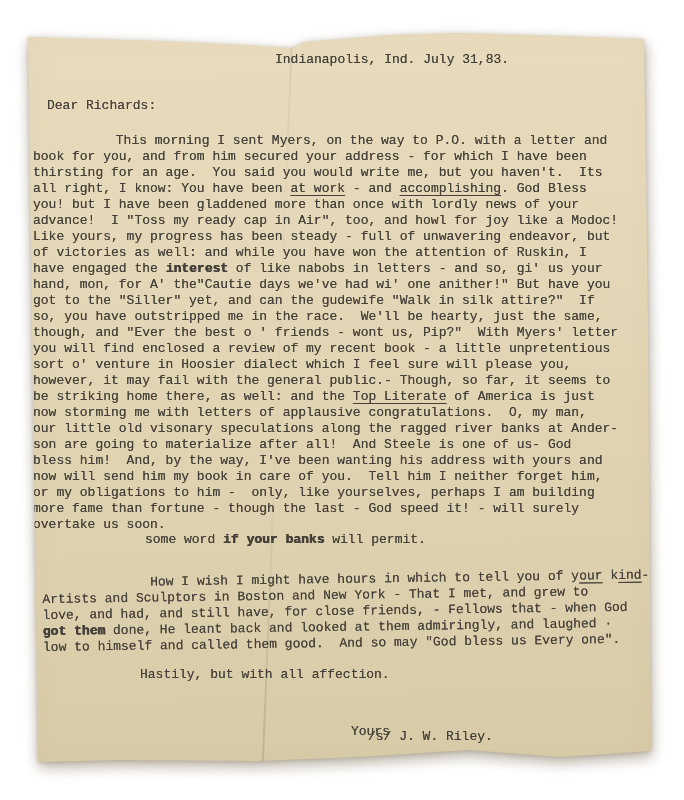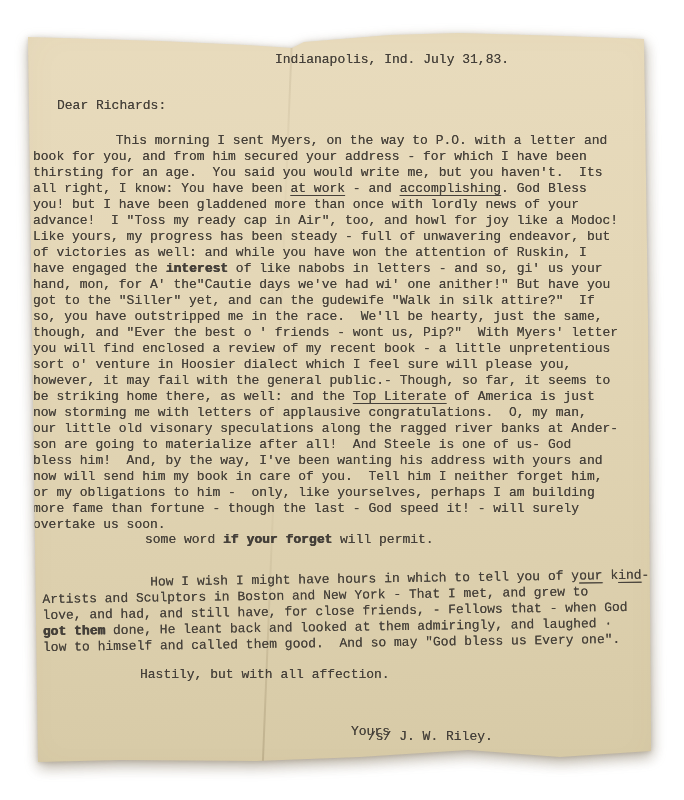--- a/index.html
+++ b/index.html
@@ -74,21 +74,21 @@
     text-decoration: underline;
     text-underline-offset: 2.5px;
     text-decoration-thickness: 1.2px;
     text-align: right;
   }
   .b {
     font-weight: bold;
     text-shadow: 0.5px 0 currentColor, 0 0 0.6px rgba(62, 56, 47, 0.75);
   }
   .dateline   { left: 275px; top: 52px; }
-  .salutation { left: 57px;  top: 98px; }
+  .salutation { left: 47px;  top: 98px; }
   .p0 { left: 33px; top: 133px; }
   .p1 { left: 40px; top: 532px; }
   .p2 { left: 42px; top: 576px; transform: rotate(-0.8deg); transform-origin: 0 0; }
   .p0 .line:first-child { padding-left: 72px; text-align: center; }
   .p1 .line:first-child { padding-left: 105px; }
   .p2 .line:first-child { padding-left: 108px; }
   .closing     { left: 140px; top: 667px; }
   .valediction { left: 351px; top: 724px; }
   .signature   { left: 368px; top: 721px; margin-top: 8px; }
 </style>
@@ -96,21 +96,21 @@
 <body>
 
 <div class="scene">
   <div class="paper-shadow">
     <div class="paper">
       <div class="crease"></div>
       <div class="txt dateline">Indianapolis, Ind. July 31,83.</div>
       <div class="txt salutation">Dear Richards:</div>
       <div>
           <div class="txt para p0"><div class="line"><span>This morning I sent Myers, on the way to P.O. with a letter and</span></div><div class="line"><span>book for you, and from him secured your address - for which I have been</span></div><div class="line"><span>thirsting for an age.  You said you would write me, but you haven't.  Its</span></div><div class="line"><span>all right, I know: You have been </span><span class="u">at work</span><span> - and </span><span class="u">accomplishing</span><span>. God Bless</span></div><div class="line"><span>you! but I have been gladdened more than once with lordly news of your</span></div><div class="line"><span>advance!  I "Toss my ready cap in Air", too, and howl for joy like a Modoc!</span></div><div class="line"><span>Like yours, my progress has been steady - full of unwavering endeavor, but</span></div><div class="line"><span>of victories as well: and while you have won the attention of Ruskin, I</span></div><div class="line"><span>have engaged the </span><span class="b">interest</span><span> of like nabobs in letters - and so, gi' us your</span></div><div class="line"><span>hand, mon, for A' the"Cautie days we've had wi' one anither!" But have you</span></div><div class="line"><span>got to the "Siller" yet, and can the gudewife "Walk in silk attire?"  If</span></div><div class="line"><span>so, you have outstripped me in the race.  We'll be hearty, just the same,</span></div><div class="line"><span>though, and "Ever the best o ' friends - wont us, Pip?"  With Myers' letter</span></div><div class="line"><span>you will find enclosed a review of my recent book - a little unpretentious</span></div><div class="line"><span>sort o' venture in Hoosier dialect which I feel sure will please you,</span></div><div class="line"><span>however, it may fail with the general public.- Though, so far, it seems to</span></div><div class="line"><span>be striking home there, as well: and the </span><span class="u">Top Literate</span><span> of America is just</span></div><div class="line"><span>now storming me with letters of applausive congratulations.  O, my man,</span></div><div class="line"><span>our little old visonary speculations along the ragged river banks at Ander-</span></div><div class="line"><span>son are going to materialize after all!  And Steele is one of us- God</span></div><div class="line"><span>bless him!  And, by the way, I've been wanting his address with yours and</span></div><div class="line"><span>now will send him my book in care of you.  Tell him I neither forget him,</span></div><div class="line"><span>or my obligations to him -  only, like yourselves, perhaps I am building</span></div><div class="line"><span>more fame than fortune - though the last - God speed it! - will surely</span></div><div class="line"><span>overtake us soon.</span></div></div>
-          <div class="txt para p1"><div class="line"><span>some word </span><span class="b">if your forget</span><span> will permit.</span></div></div>
+          <div class="txt para p1"><div class="line"><span>some word </span><span class="b">if your banks</span><span> will permit.</span></div></div>
           <div class="txt para p2"><div class="line"><span>How I wish I might have hours in which to tell you of y</span><span class="u">our</span><span> k</span><span class="u">ind</span><span>-</span></div><div class="line"><span>Artists and Sculptors in Boston and New York - That I met, and grew to</span></div><div class="line"><span>love, and had, and still have, for close friends, - Fellows that - when God</span></div><div class="line"><span class="b">got them</span><span> done, He leant back and looked at them admiringly, and laughed ·</span></div><div class="line"><span>low to himself and called them good.  And so may "God bless us Every one".</span></div></div>
         </div>
       <div class="txt closing">Hastily, but with all affection.</div>
       <div class="txt valediction">Yours</div>
       <div class="txt signature">/s/ J. W. Riley.</div>
     </div>
   </div>
 </div>
 
 </body></html>

